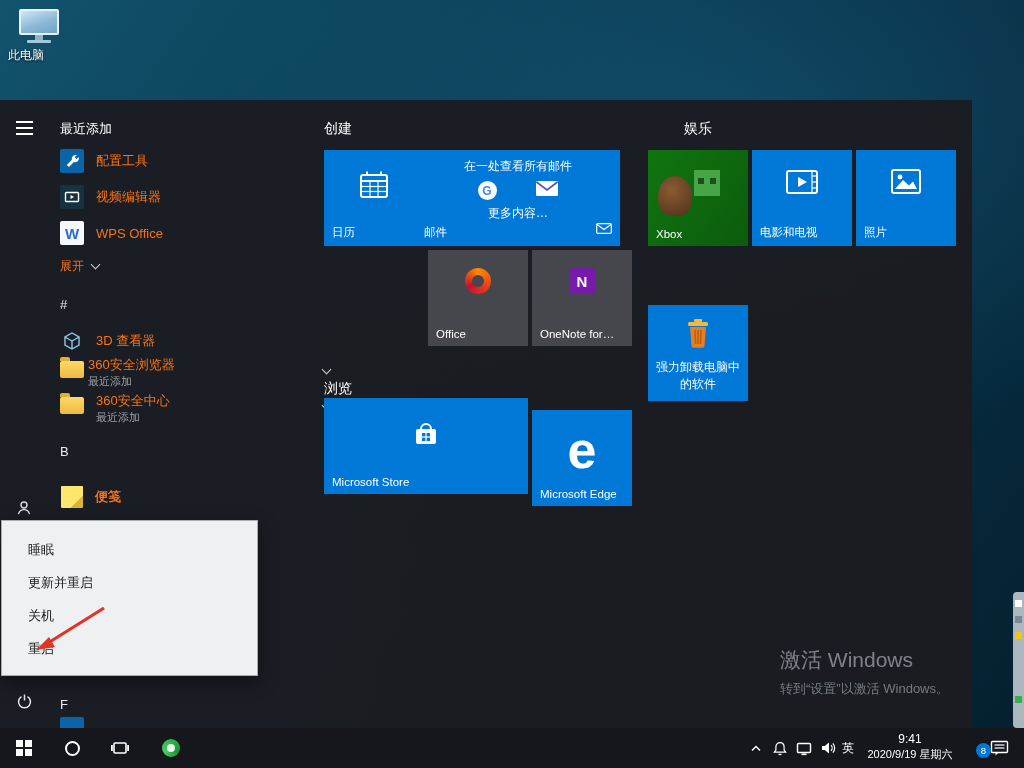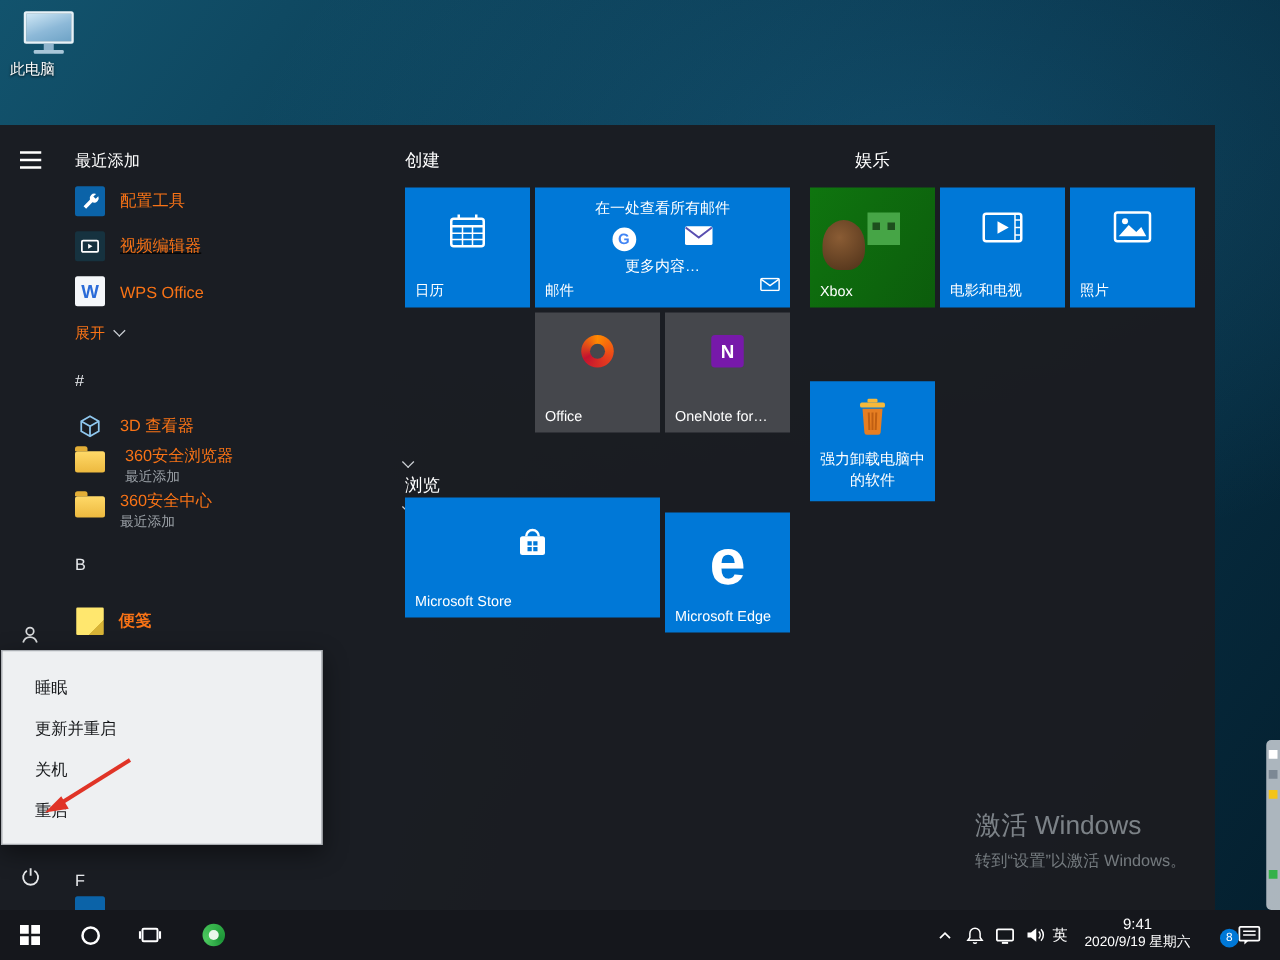--- a/index.html
+++ b/index.html
@@ -154,21 +154,21 @@
 
     <div class="app-row" style="top:49px;">
       <span class="ic24 ic-blue">
         <svg width="16" height="16" viewBox="0 0 18 18">
             <path d="M14.5 2.5a4.2 4.2 0 0 0-5.6 5.2L3.2 13.4l2.3 2.3 5.7-5.7a4.2 4.2 0 0 0 5.3-5.6l-2.4 2.4-2.1-2.1z" fill="#fff"></path>
           </svg>
       </span>
       <span class="app-label">配置工具</span>
     </div>
 
-    <div class="app-row" style="top:85px;text-decoration:underline;">
+    <div class="app-row" style="top:85px;">
       <span class="ic24 ic-navy">
         <svg width="16" height="16" viewBox="0 0 16 16">
             <rect x="1.5" y="3.5" width="13" height="9" rx="1" fill="none" stroke="#fff" stroke-width="1.4"></rect>
             <polygon points="6.5,6 10,8 6.5,10" fill="#fff"></polygon>
           </svg>
       </span>
       <span class="app-label">视频编辑器</span>
     </div>
 
     <div class="app-row" style="top:121px;">
@@ -189,21 +189,21 @@
       <span class="ic24">
         <svg width="20" height="20" viewBox="0 0 20 20">
             <path d="M10 2 17 6v8l-7 4-7-4V6z" fill="none" stroke="#8fc7ee" stroke-width="1.4"></path>
             <path d="M3 6l7 4 7-4M10 10v8" fill="none" stroke="#8fc7ee" stroke-width="1.4"></path>
           </svg>
       </span>
       <span class="app-label">3D 查看器</span>
     </div>
 
     <div class="app-row2" style="top:256px;">
-      <div style="display:flex;gap:16px;">
+      <div style="display:flex;gap:4px;">
         <span class="folder"></span>
         <span>
           <div class="app-label">360安全浏览器</div>
           <div class="app-sub">最近添加</div>
         </span>
       </div>
       <span class="chev" style="position:absolute;right:-30px;top:10px;"></span>
     </div>
 
     <div class="app-row2" style="top:292px;">
@@ -252,21 +252,21 @@
             <line x1="24" y1="3.5" x2="24" y2="8" stroke="#fff" stroke-width="2"></line>
             <line x1="13" y1="13" x2="13" y2="29" stroke="#fff" stroke-width="1.2"></line>
             <line x1="21" y1="13" x2="21" y2="29" stroke="#fff" stroke-width="1.2"></line>
             <line x1="4" y1="18.5" x2="30" y2="18.5" stroke="#fff" stroke-width="1.2"></line>
             <line x1="4" y1="23.5" x2="30" y2="23.5" stroke="#fff" stroke-width="1.2"></line>
           </svg>
       </div>
       <span class="tile-label">日历</span>
     </div>
 
-    <div class="tile" style="left:428px;top:50px;width:204px;height:96px;padding-left:24px;">
+    <div class="tile" style="left:416px;top:50px;width:204px;height:96px;padding-left:24px;">
       <div class="mail-line1">在一处查看所有邮件</div>
       <div class="mail-icons">
         <span class="g-circle">G</span>
         <span>
           <svg width="24" height="17" viewBox="0 0 24 17">
               <rect x="1" y="1" width="22" height="15" rx="1.5" fill="#fff"></rect>
               <path d="M1.5 2 12 10 22.5 2" fill="none" stroke="#5a4fb0" stroke-width="1.6"></path>
             </svg>
         </span>
       </div>

